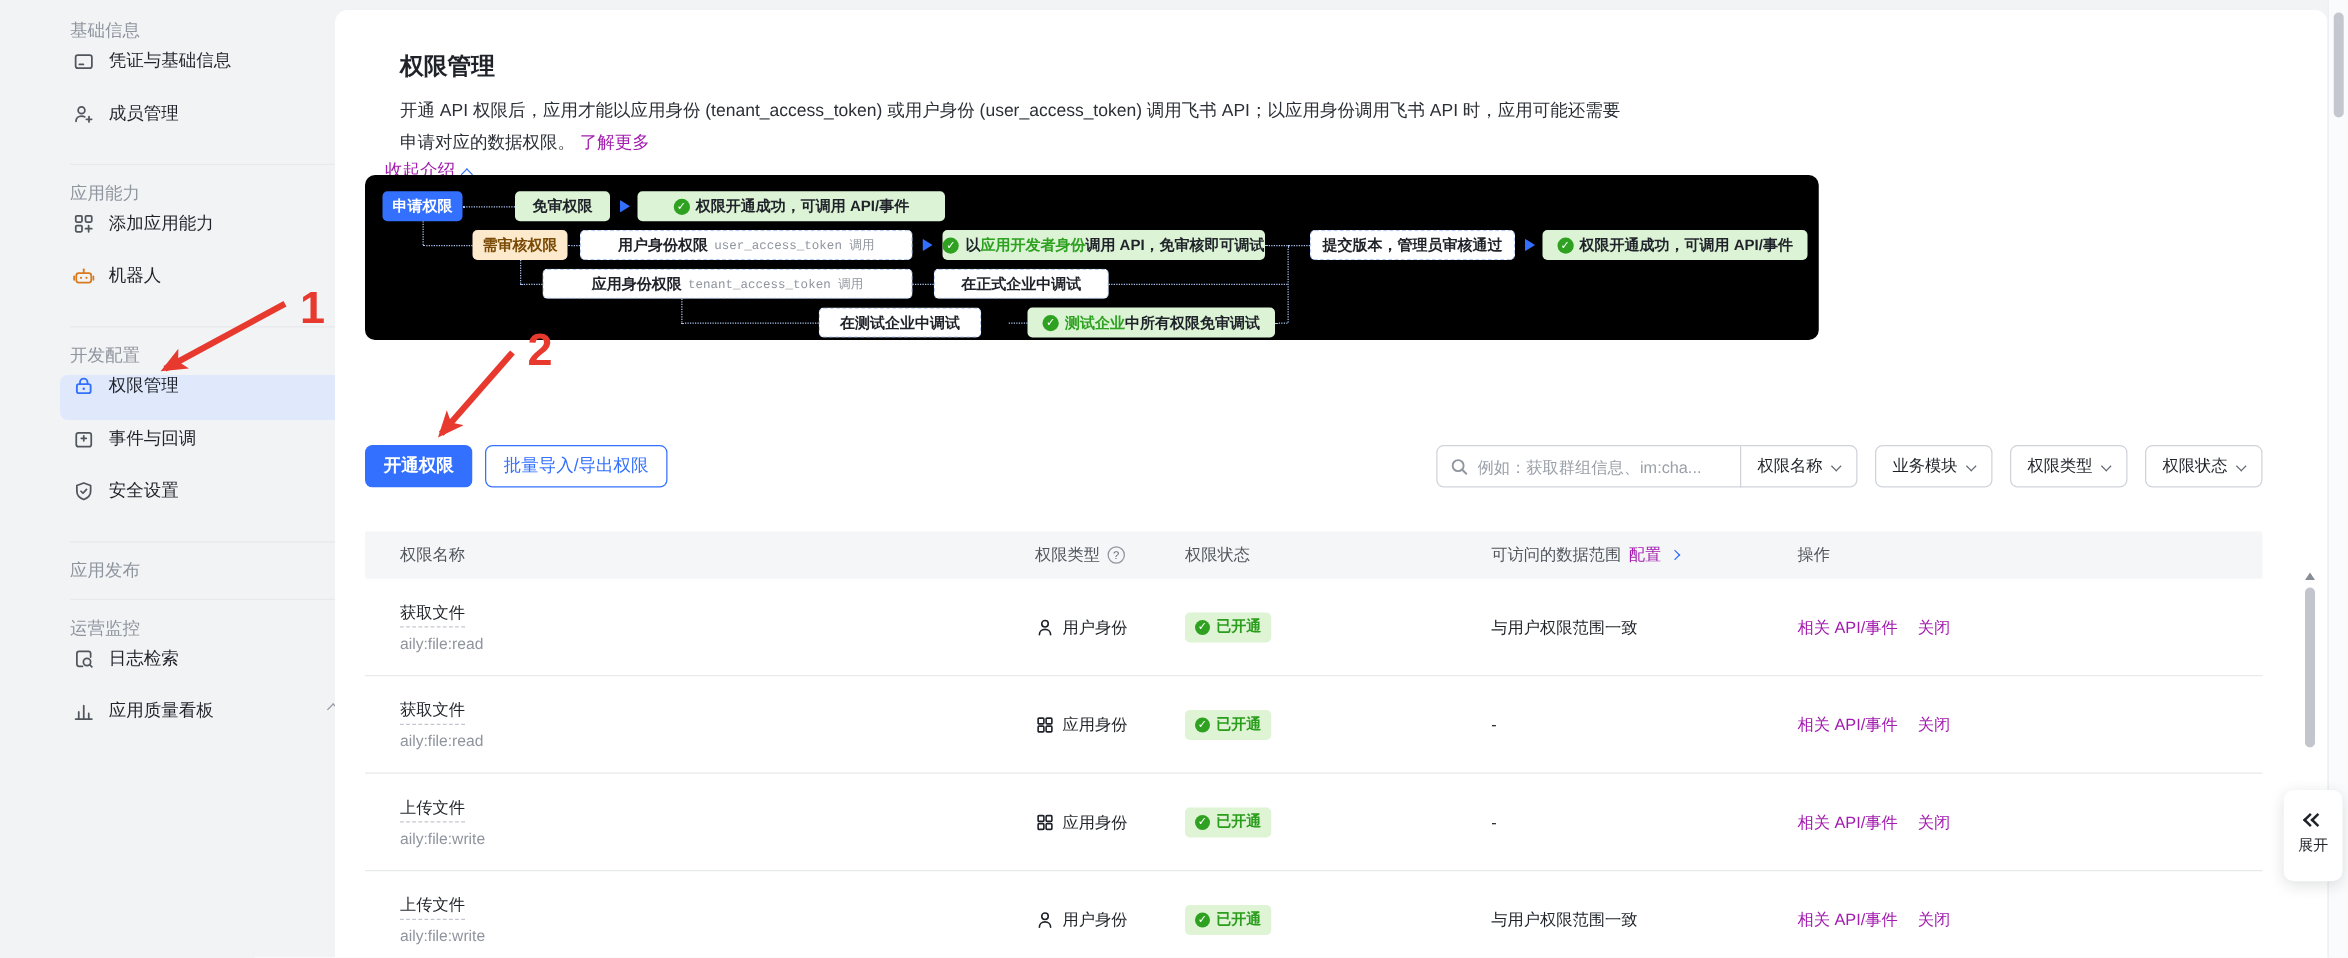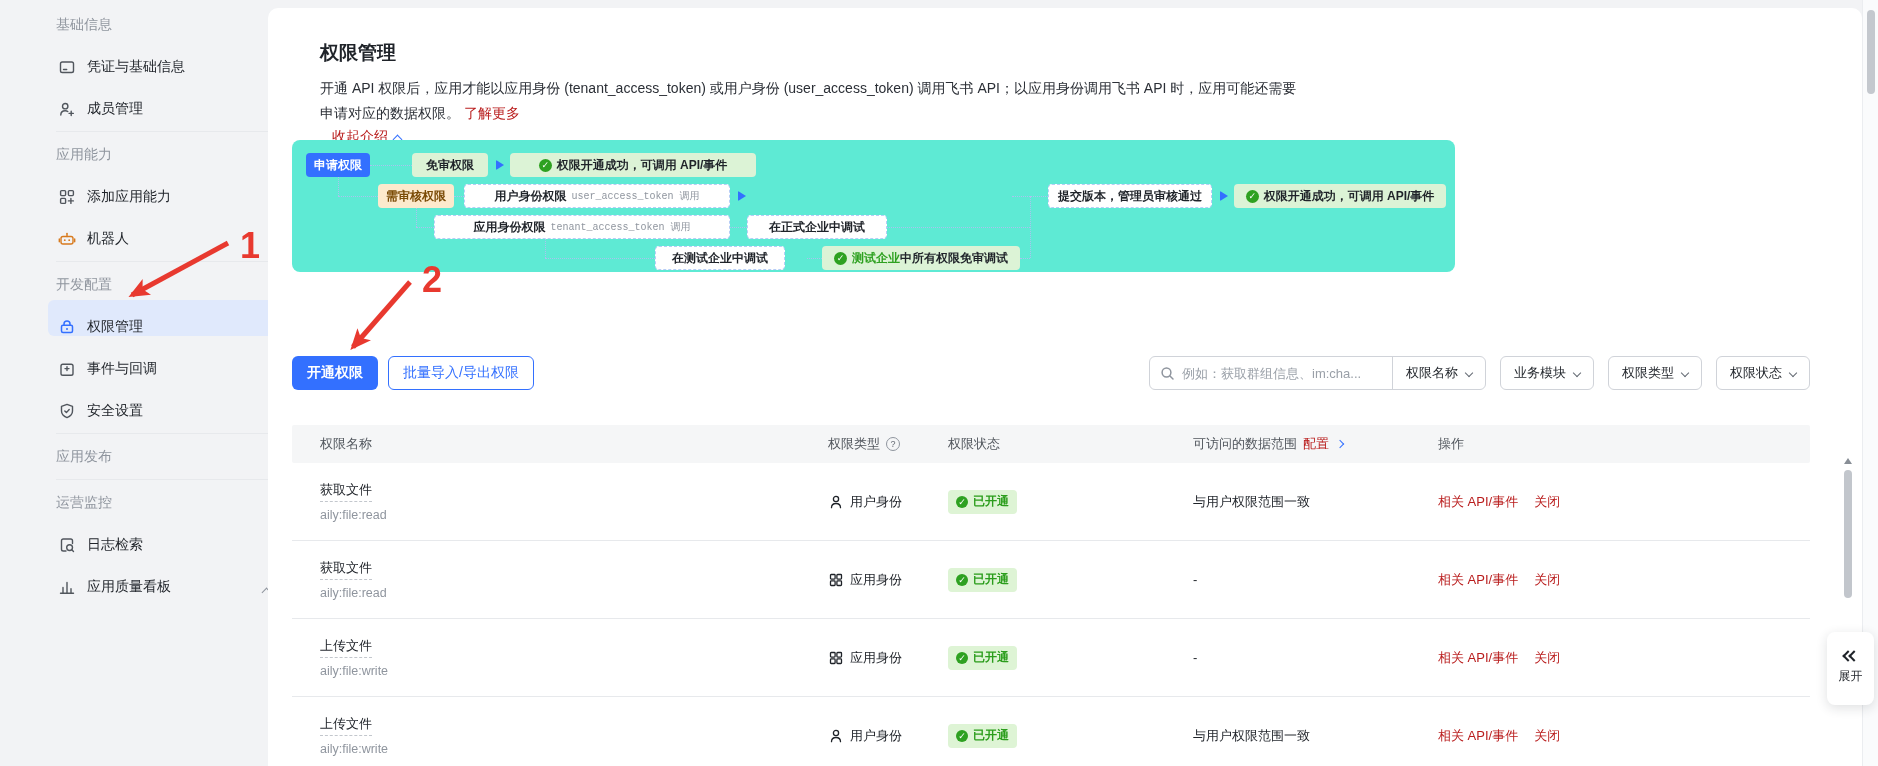--- a/index.html
+++ b/index.html
@@ -3,38 +3,38 @@
 <meta charset="utf-8">
 <style>
   * { margin:0; padding:0; box-sizing:border-box; }
   html,body { width:1878px; height:766px; overflow:hidden; }
   body { font-family:"Liberation Sans","DejaVu Sans",sans-serif; background:#f2f3f5; color:#1f2329; }
   #app { position:relative; width:1878px; height:766px; overflow:hidden; }
 
   
   .sidebar { position:absolute; left:0; top:0; width:248px; height:100%; padding-top:2px;margin-left:40px; }
   .nav-sec-title { margin:12px 16px 0; height:20px; line-height:20px; font-size:14px; color:#8f959e; }
-  .nav-item { display:flex; align-items:flex-end; gap:11px; height:36px; margin:6px 8px 0; padding:0 10px; border-radius:6px; font-size:14px; color:#1f2329; cursor:pointer; }
+  .nav-item { display:flex; align-items:flex-start; gap:11px; height:36px; margin:6px 8px 0; padding:0 10px; border-radius:6px; font-size:14px; color:#1f2329; cursor:pointer; }
   .nav-item.selected { background:#e0e9fc; }
   .nav-divider { height:1px; background:#e7e9ec; margin:13px 16px 0; }
   .nic { width:18px; height:18px; flex:none; display:flex; align-items:center; justify-content:center; }
   .nav-item .spacer { flex:1; }
   .chev { width:7px; height:7px; border-right:1.6px solid #8f959e; border-bottom:1.6px solid #8f959e; transform:rotate(45deg); }
   .chev.up { transform:rotate(-135deg); margin-top:4px; }
 
   
   .card { position:absolute; left:268px; top:8px; width:1594px; height:1000px; background:#fff; border-radius:10px 10px 0 0; }
   .page-title { position:absolute; left:52px; top:32px; font-size:19px; font-weight:bold; }
   .desc { position:absolute; left:52px; top:68px; width:985px; font-size:14px; line-height:25px; color:#2b2f36; }
-  .lnk { color:#b91c1c; text-decoration:none; cursor:pointer; }
-  .collapse-row { position:absolute; left:64px; top:120px; display:flex; align-items:center; gap:6px; font-size:14px; }
+  .lnk { color:#a21caf; text-decoration:none; cursor:pointer; }
+  .collapse-row { position:absolute; left:40px; top:120px; display:flex; align-items:center; gap:6px; font-size:14px; }
   .chev-blue-up { width:7px; height:7px; border-right:1.6px solid #3370ff; border-bottom:1.6px solid #3370ff; transform:rotate(-135deg); margin-top:4px; }
 
   
-  .diagram { position:absolute; left:24px; top:132px; width:1163px; height:132px; background:#5eead4; border-radius:8px; overflow:hidden; }
+  .diagram { position:absolute; left:24px; top:132px; width:1163px; height:132px; background:#000000; border-radius:8px; overflow:hidden; }
   .dbox { position:absolute; height:24px; display:flex; align-items:center; justify-content:center; gap:5px; font-size:12px; border-radius:4px; white-space:nowrap; padding:0 6px; }
   .dbox b { font-weight:bold; color:#1f2329; }
   .d-blue { background:#3370ff; color:#fff; font-weight:bold; }
   .d-green { background:#dcf3d6; color:#1f2329; font-weight:bold; }
   .d-orange { background:#fdeacd; color:#7a4b06; font-weight:bold; }
   .d-white { background:#fff; border:1px dashed #b7cdf6; }
   .d-white .code { font-size:10px; color:#8f959e; font-family:"Liberation Mono","DejaVu Sans Mono",monospace; }
   .hl-green { color:#2ea121; }
   .ck { width:13px; height:13px; border-radius:50%; background:#2ea121; position:relative; flex:none; }
   .ck::after { content:"✓"; position:absolute; inset:0; display:flex; align-items:center; justify-content:center; color:#fff; font-size:9px; font-weight:bold; }
@@ -239,20 +239,24 @@
           <span class="ck"></span>
           <span>权限开通成功，可调用 API/事件</span>
         </div>
 
       <div class="dbox d-orange" style="left:86px;top:44px;width:76px">需审核权限</div>
       <div class="dbox d-white" style="left:172px;top:44px;width:266px">
           <b>用户身份权限</b>
           <span class="code">user_access_token 调用</span>
         </div>
       <span class="tri" style="left:446px;top:51px"></span>
+      <div class="dbox d-green" style="left:462px;top:44px;width:258px">
+          <span class="ck"></span>
+          <span><span>以</span><span class="hl-green">应用开发者身份</span><span>调用 API，免审核即可调试</span></span>
+        </div>
       <div class="dbox d-white" style="left:756px;top:44px;width:164px">
           <b>提交版本，管理员审核通过</b>
         </div>
       <span class="tri" style="left:928px;top:51px"></span>
       <div class="dbox d-green" style="left:942px;top:44px;width:212px">
           <span class="ck"></span>
           <span>权限开通成功，可调用 API/事件</span>
         </div>
 
       <div class="dbox d-white" style="left:142px;top:75px;width:296px">

